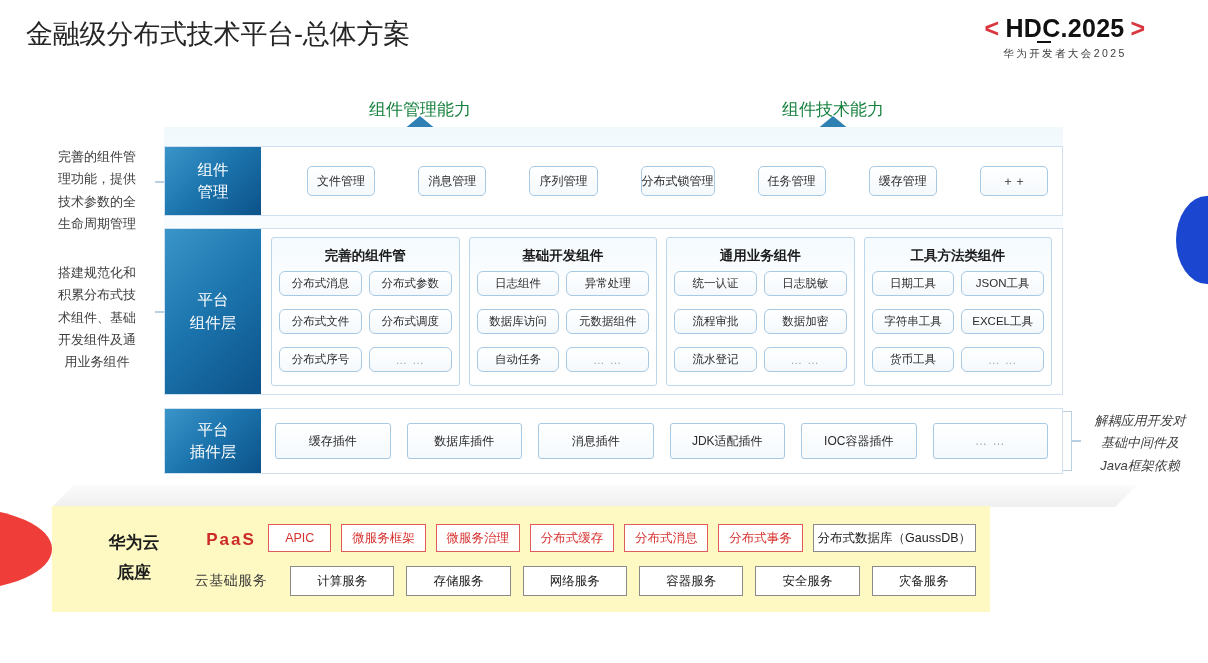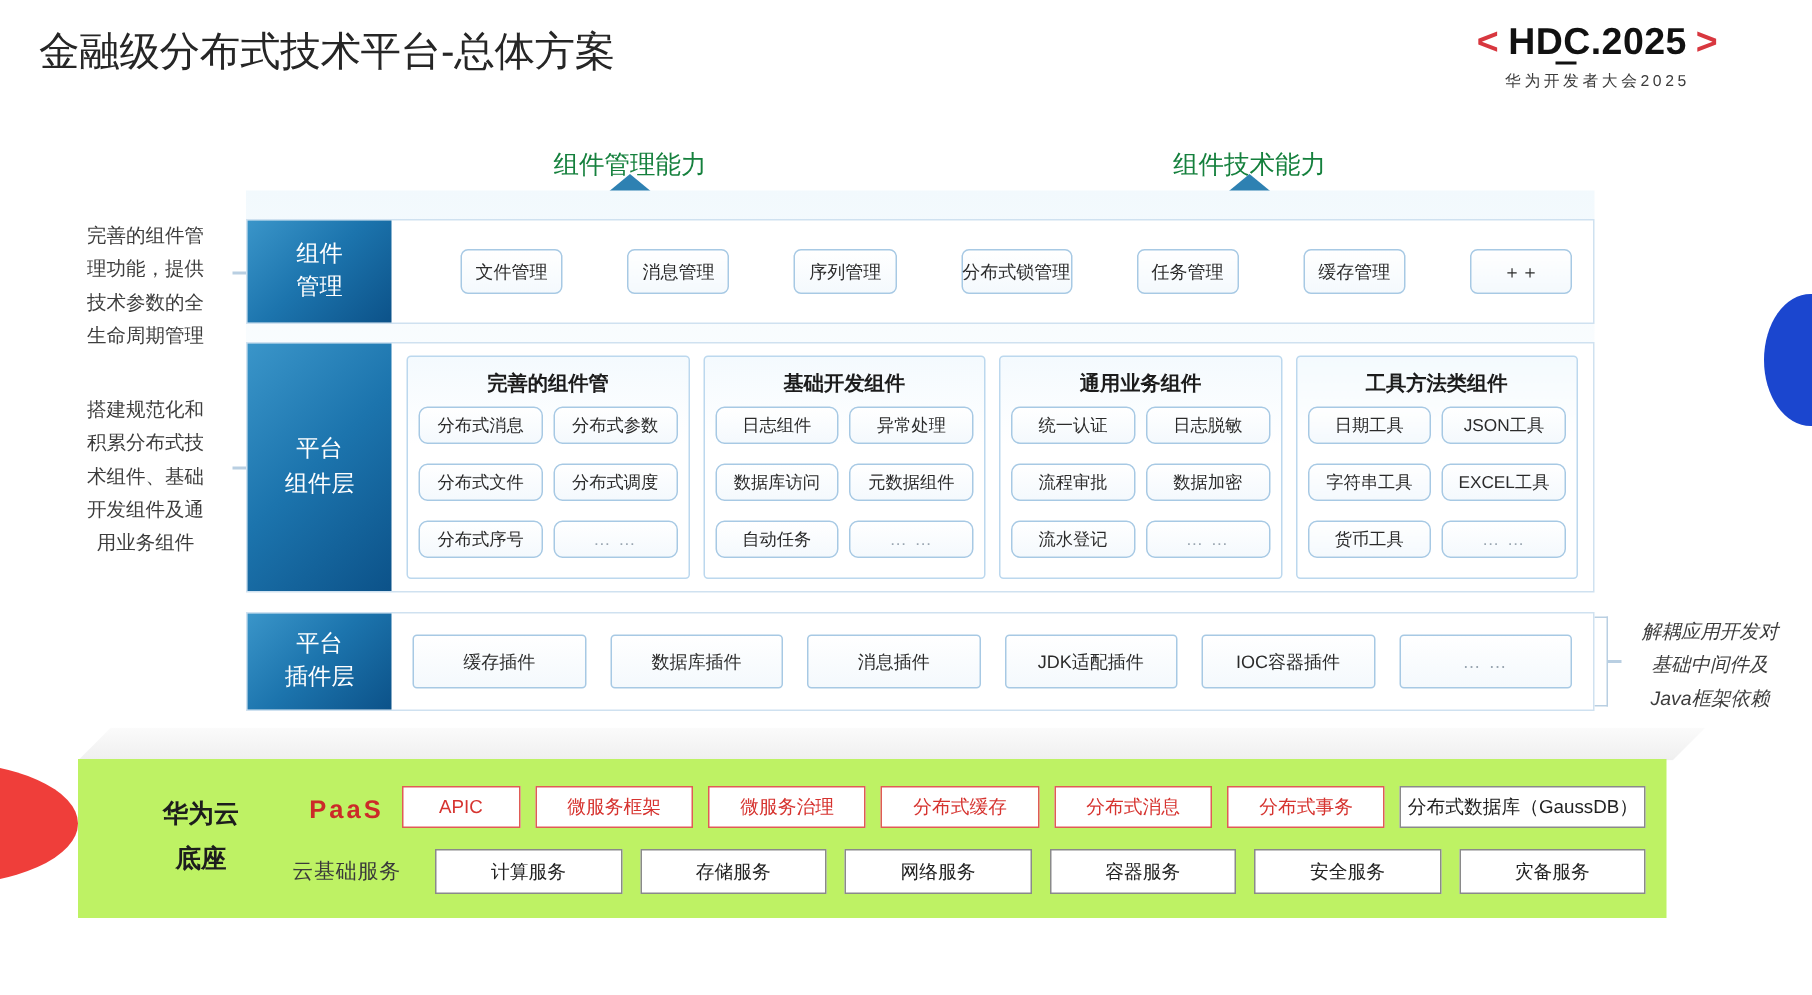--- a/index.html
+++ b/index.html
@@ -139,22 +139,22 @@
 
   
   .slab-top {
     position: absolute; left: 52px; top: 485px;
     width: 1085px; height: 22px;
     background: linear-gradient(180deg, #fbfbfb 0%, #efefef 100%);
     clip-path: polygon(22px 0, 1085px 0, 1063px 22px, 0 22px);
   }
   .slab {
     position: absolute; left: 52px; top: 506px;
-    width: 1059px; height: 106px;
-    background: #bef264;
+    width: 938px; height: 106px;
+    background: #fef9c3;
   }
   .slab-inner { position: relative; width: 100%; height: 100%; }
   .slab-title {
     position: absolute; left: 28px; top: 22px; width: 108px;
     text-align: center; font-size: 17px; font-weight: bold; color: #1d1d1d;
     line-height: 1.75;
   }
   .paas-label {
     position: absolute; left: 126px; top: 24px; width: 106px;
     text-align: center; font-size: 17px; font-weight: bold;

